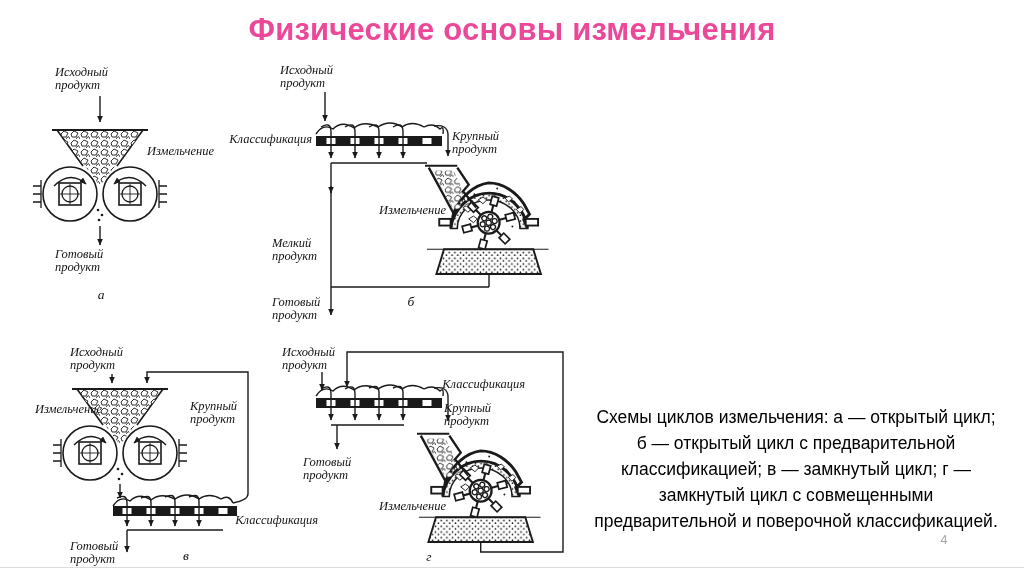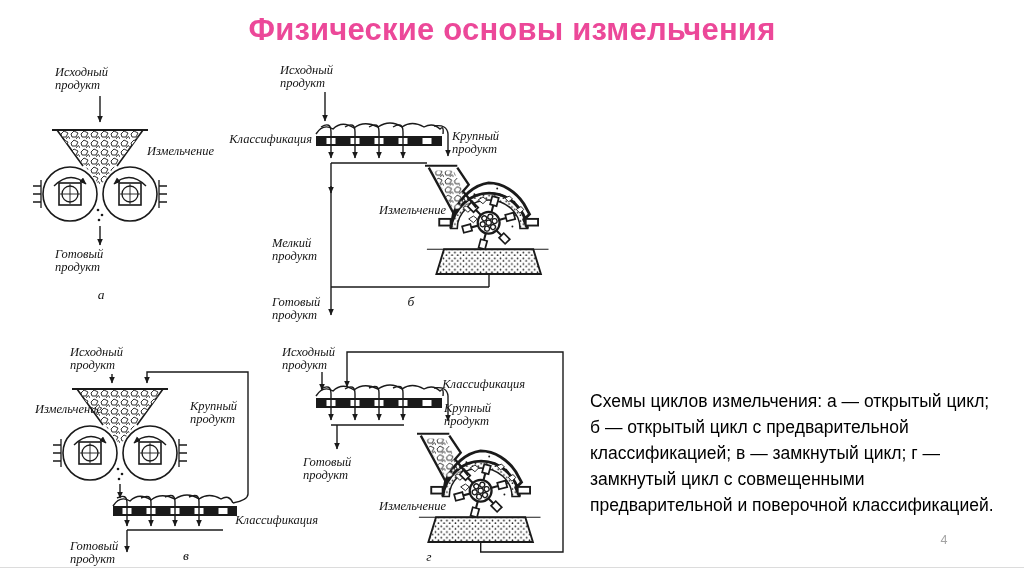--- a/index.html
+++ b/index.html
@@ -7,22 +7,22 @@
          font-family:"Liberation Sans",sans-serif;}
   #title{position:absolute;left:0;top:12px;width:1024px;text-align:center;
          font-size:31px;font-weight:bold;color:#ec4899;letter-spacing:.2px;}
   svg.lines{position:absolute;left:0;top:0;}
   .dlabel{position:absolute;font-family:"Liberation Serif",serif;font-style:italic;
           font-size:12.5px;line-height:1.06;color:#141414;white-space:pre-line;}
   .dlabel.left{text-align:right;}
   .dlabel.right{text-align:right;}
   .dletter{position:absolute;font-family:"Liberation Serif",serif;font-style:italic;
            font-size:13.5px;color:#141414;text-align:center;width:18px;}
-  #caption{position:absolute;left:590px;top:388px;width:412px;font-size:17.5px;
-           line-height:26px;color:#000;}
+  #caption{position:absolute;left:590px;top:404px;width:412px;font-size:17.5px;
+           line-height:26px;color:#000;text-align:center;}
   #pagenum{position:absolute;left:932px;top:533px;width:24px;font-size:12.5px;color:#a3a3a3;text-align:center;}
   #bottomline{position:absolute;left:0;top:567px;width:1024px;height:1px;background:#dcdcdc;}
 </style>
 </head>
 <body>
 
 <div id="slide">
 
   <div id="title">Физические основы измельчения</div>
 

